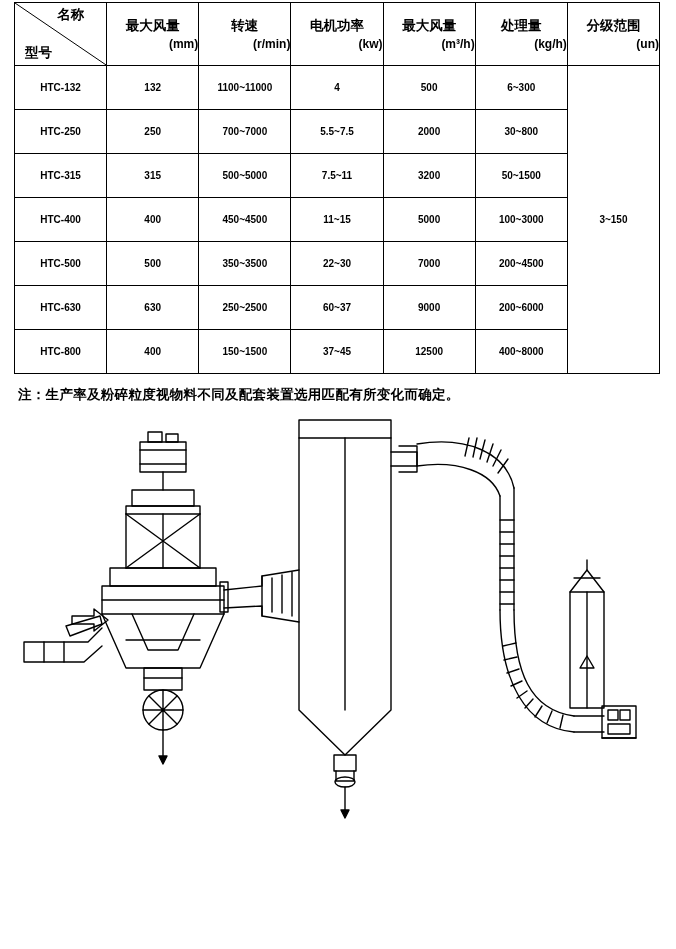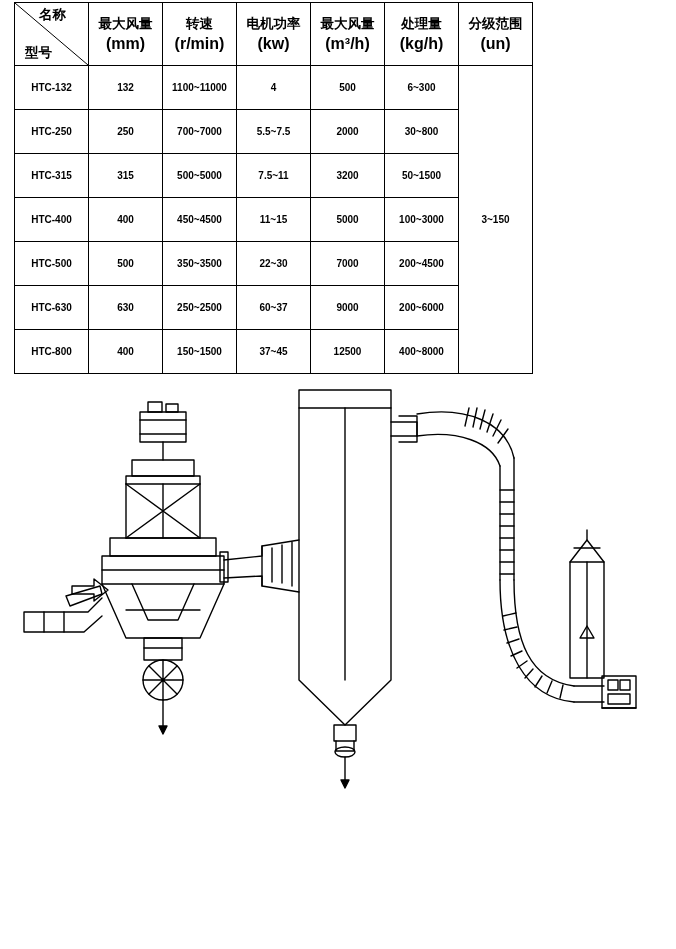--- a/index.html
+++ b/index.html
@@ -24,42 +24,43 @@
   }
   .section-title {
     font-size: 17px;
     font-weight: bold;
     letter-spacing: 1px;
     margin: 8px 0 6px 2px;
     line-height: 24px;
   }
   table.spec {
     border-collapse: collapse;
-    width: 519px;
+    width: 646px;
     table-layout: fixed;
     margin-top: 2px;
   }
   table.spec td, table.spec th {
     border: 1px solid #000;
     text-align: center;
     vertical-align: middle;
     font-size: 10px;
     font-weight: bold;
     padding: 0;
     height: 43px;
   }
   table.spec th {
     height: 62px;
     font-size: 13.5px;
   }
   .hdr-unit {
     display: block;
     font-weight: bold;
-    font-size: 16px;
+    font-size: 12px;
     margin-top: 2px;
+    text-align: right;
   }
   
   .corner {
     position: relative;
     padding: 0 !important;
     overflow: hidden;
   }
   .corner .diag {
     position: absolute;
     left: 0; top: 0;
@@ -189,20 +190,21 @@
         <td>HTC-800</td>
         <td>400</td>
         <td>150~1500</td>
         <td>37~45</td>
         <td>12500</td>
         <td>400~8000</td>
       </tr>
     </tbody>
   </table>
 
+  <div class="note">注：生产率及粉碎粒度视物料不同及配套装置选用匹配有所变化而确定。</div>
 
   <div class="figure">
     <svg width="646" height="500" viewBox="0 0 646 500">
       <g fill="none" stroke="#000" stroke-width="1.4" stroke-linejoin="round" stroke-linecap="round">
 
         <g>
           <rect x="285" y="10" width="92" height="18"></rect>
           <line x1="331" y1="28" x2="331" y2="300"></line>
           <path d="M285 28 L285 300 L331 345 L377 300 L377 28"></path>
           <rect x="320" y="345" width="22" height="16"></rect>

